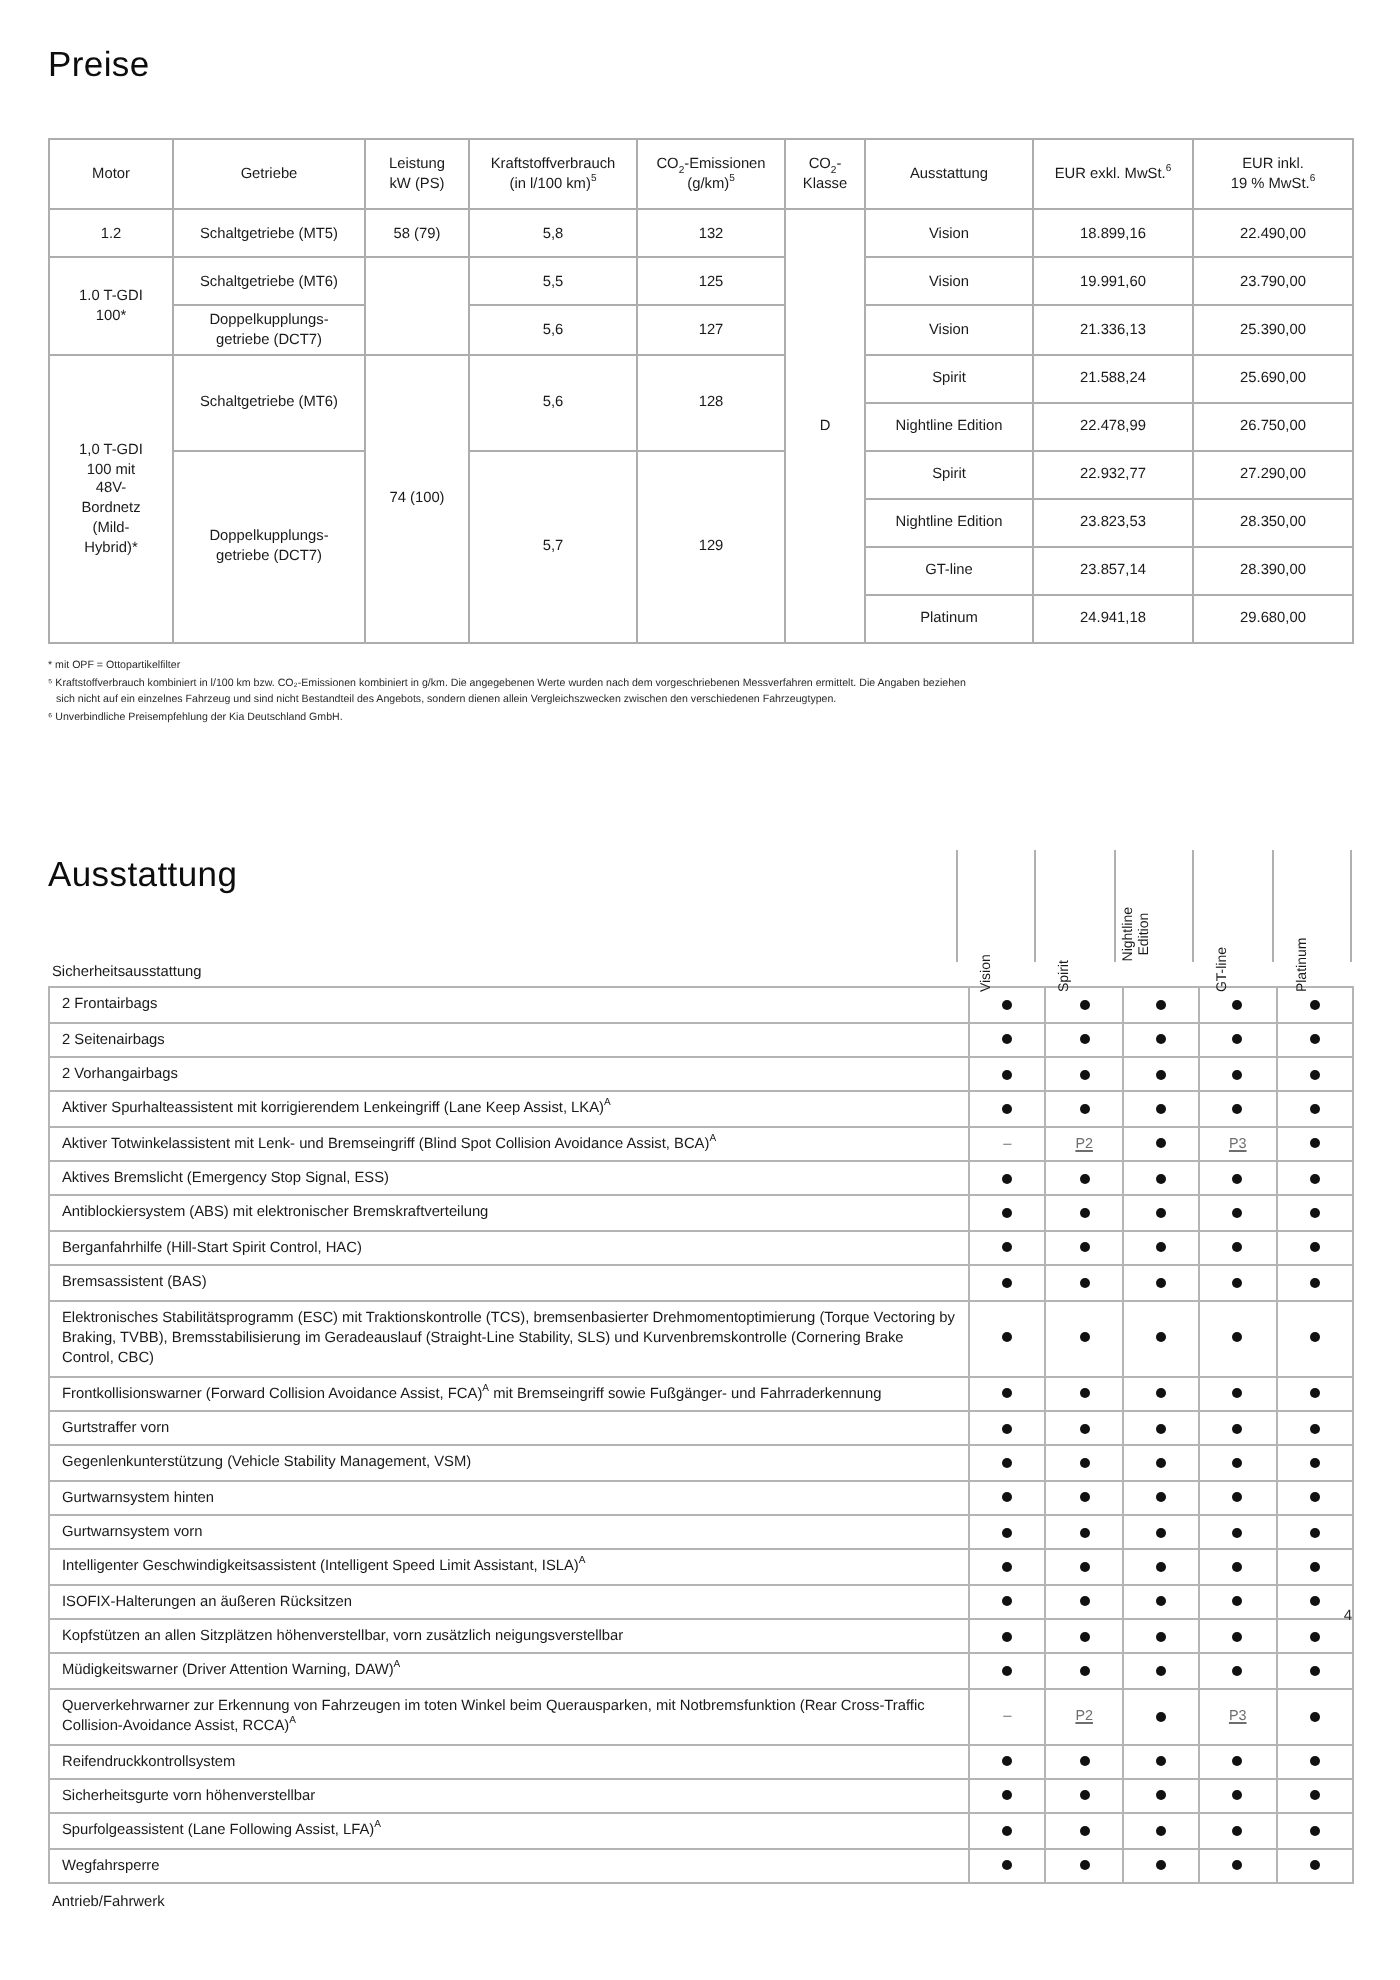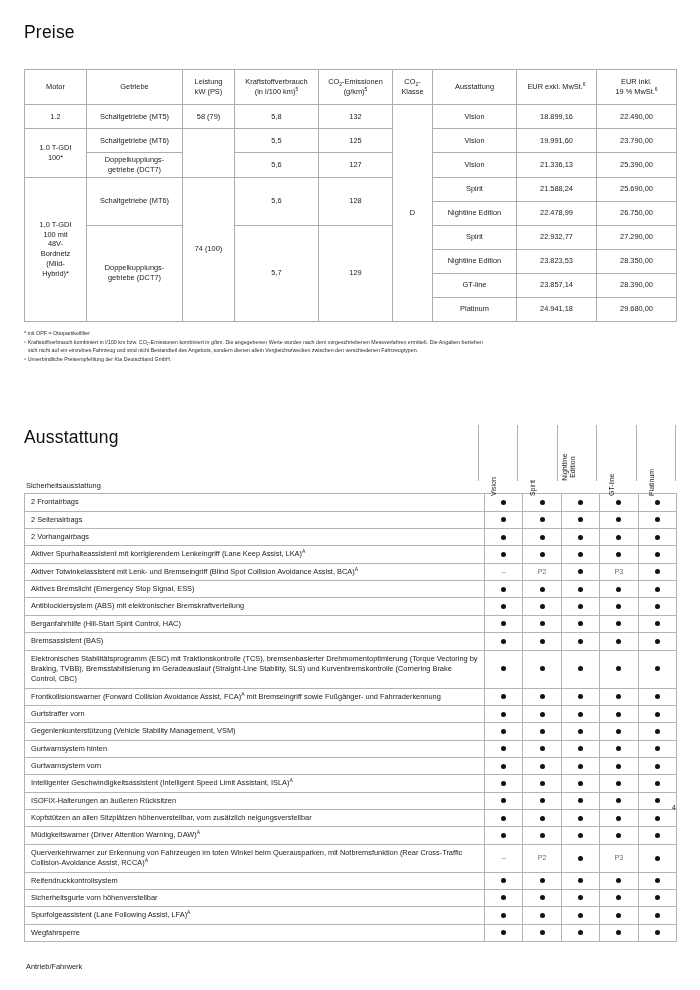--- a/index.html
+++ b/index.html
@@ -115,21 +115,21 @@
     bottom: 14px;
     width: 66px;
   }
 
   .group-label {
     font-size: 7.4px;
     color: #1a1a1a;
     margin: 0 0 3px 0;
     padding-left: 2px;
   }
-  #antrieb-label { margin-top: 20px; }
+  #antrieb-label { margin-top: 4px; }
 
   table.equip {
     width: 652px;
     border-collapse: collapse;
     table-layout: fixed;
   }
   table.equip td {
     border: 0.8px solid #b4b4b4;
     font-size: 7.4px;
     color: #1a1a1a;
@@ -155,20 +155,21 @@
   }
   .dash {
     display: inline-block;
     font-size: 7.4px;
     color: #6e6e6e;
     vertical-align: middle;
   }
   .pkt {
     font-size: 7.2px;
     color: #6e6e6e;
+    text-decoration: underline;
   }
 
   .page-number {
     position: absolute;
     right: 24px;
     bottom: 10px;
     font-size: 7.5px;
     color: #2a2a2a;
   }
 </style>

